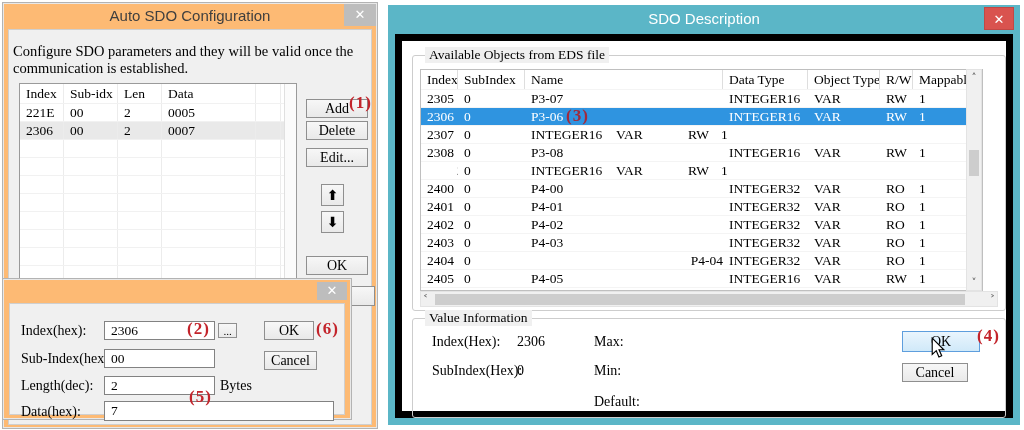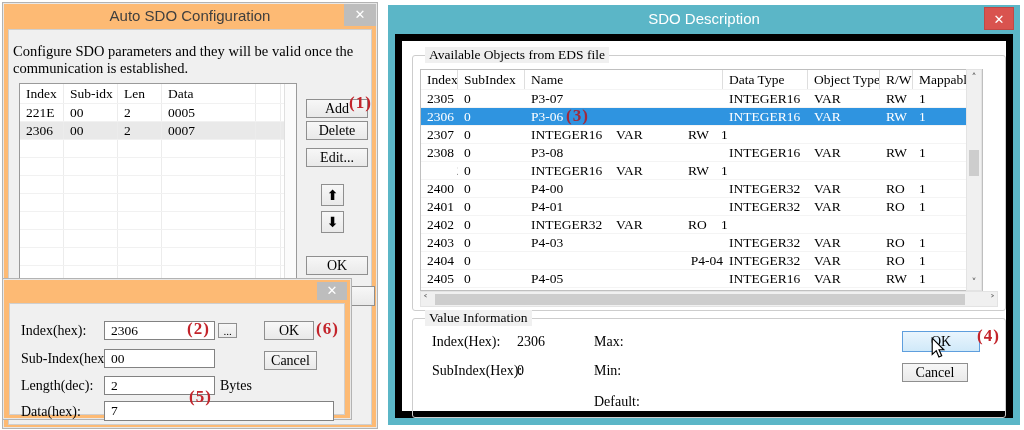--- a/index.html
+++ b/index.html
@@ -254,20 +254,21 @@
             <div class="tcell" style="width: 67px;">0</div>
             <div class="tcell" style="width: 198px;">P4-01</div>
             <div class="tcell" style="width: 85px;">INTEGER32</div>
             <div class="tcell" style="width: 72px;">VAR</div>
             <div class="tcell" style="width: 33px;">RO</div>
             <div class="tcell" style="width: 69px;">1</div>
           </div>
           <div class="trow">
             <div class="tcell" style="width: 37px;">2402</div>
             <div class="tcell" style="width: 67px;">0</div>
+            <div class="tcell" style="width: 198px;">P4-02</div>
             <div class="tcell" style="width: 85px;">INTEGER32</div>
             <div class="tcell" style="width: 72px;">VAR</div>
             <div class="tcell" style="width: 33px;">RO</div>
             <div class="tcell" style="width: 69px;">1</div>
           </div>
           <div class="trow">
             <div class="tcell" style="width: 37px;">2403</div>
             <div class="tcell" style="width: 67px;">0</div>
             <div class="tcell" style="width: 198px;">P4-03</div>
             <div class="tcell" style="width: 85px;">INTEGER32</div>

